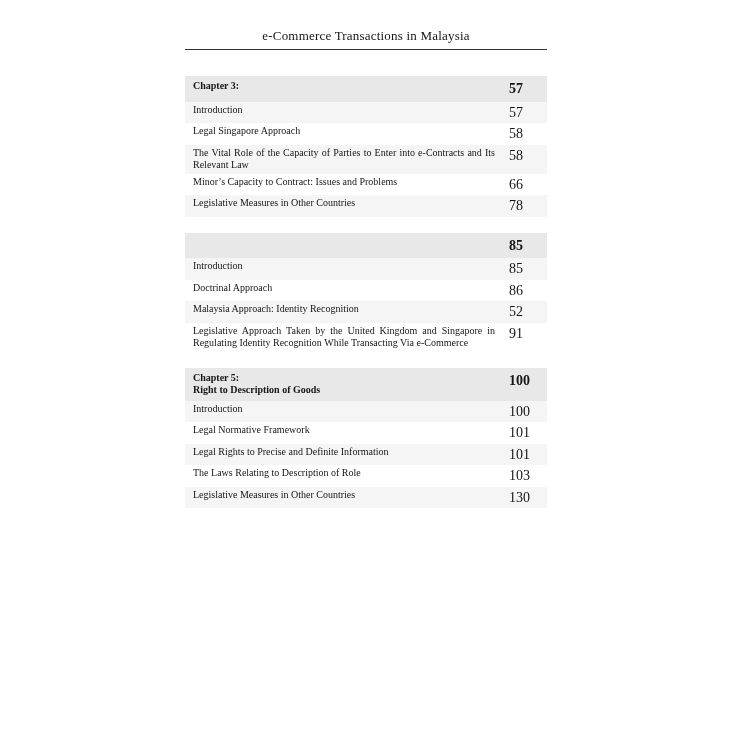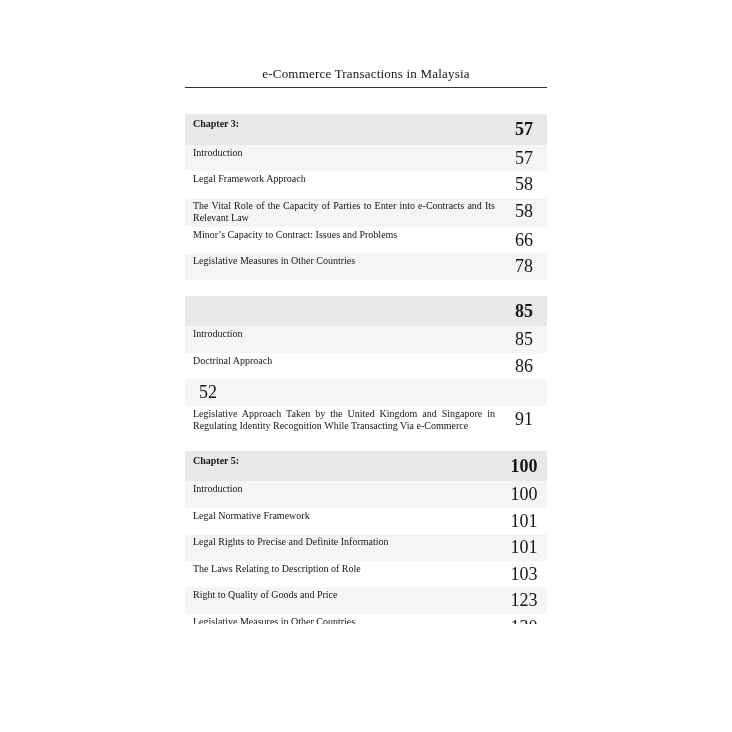--- a/index.html
+++ b/index.html
@@ -4,21 +4,21 @@
 <style>
   * { margin: 0; padding: 0; box-sizing: border-box; }
   html, body {
     width: 732px; height: 732px;
     background: #ffffff;
     font-family: "Liberation Serif", "DejaVu Serif", serif;
     color: #151515;
   }
   .sheet {
     width: 732px; height: 624px;
-    padding-top: 66px;
+    padding-top: 28px;
     overflow: hidden;
   }
   .content {
     width: 362px;
     margin: 0 auto;
   }
   .running-header {
     text-align: center;
     font-size: 13px;
     letter-spacing: 0.2px;
@@ -43,22 +43,22 @@
   .title {
     flex: 1;
     padding-right: 14px;
     text-align: justify;
     font-size: 10px;
     line-height: 1.25;
   }
   .chapter-label { text-align: left; }
   .pagenum {
     width: 30px;
-    text-align: center;
-    font-size: 18px;
+    text-align: left;
+    font-size: 14px;
     line-height: 1.25;
     white-space: nowrap;
   }
   .entries .row:nth-child(odd) { background: #f5f5f5; }
   .entries .row { padding-top: 2px; padding-bottom: 2px; }
 </style>
 </head>
 <body>
 
 <div class="sheet">
@@ -73,21 +73,21 @@
       </div>
       <div class="pagenum">57</div>
     </div>
     <div class="entries">
   <div class="row entry-row">
     <div class="title">Introduction</div>
     <div class="pagenum">57</div>
   </div>
 
   <div class="row entry-row">
-    <div class="title">Legal Framework Approach</div>
+    <div class="title">Legal Singapore Approach</div>
     <div class="pagenum">58</div>
   </div>
 
   <div class="row entry-row">
     <div class="title">The Vital Role of the Capacity of Parties to Enter into e-Contracts and Its Relevant Law</div>
     <div class="pagenum">58</div>
   </div>
 
   <div class="row entry-row">
     <div class="title">Minor’s Capacity to Contract: Issues and Problems</div>
@@ -112,34 +112,36 @@
     <div class="title">Introduction</div>
     <div class="pagenum">85</div>
   </div>
 
   <div class="row entry-row">
     <div class="title">Doctrinal Approach</div>
     <div class="pagenum">86</div>
   </div>
 
   <div class="row entry-row">
+    <div class="title">Malaysia Approach: Identity Recognition</div>
     <div class="pagenum">52</div>
   </div>
 
   <div class="row entry-row">
     <div class="title">Legislative Approach Taken by the United Kingdom and Singapore in Regulating Identity Recognition While Transacting Via e-Commerce</div>
     <div class="pagenum">91</div>
   </div>
 </div>
   </div>
 
   <div class="chapter">
     <div class="row chapter-row">
       <div class="title">
         <div class="chapter-label">Chapter 5:</div>
+        <div class="chapter-name">Right to Description of Goods</div>
       </div>
       <div class="pagenum">100</div>
     </div>
     <div class="entries">
   <div class="row entry-row">
     <div class="title">Introduction</div>
     <div class="pagenum">100</div>
   </div>
 
   <div class="row entry-row">
@@ -150,24 +152,20 @@
   <div class="row entry-row">
     <div class="title">Legal Rights to Precise and Definite Information</div>
     <div class="pagenum">101</div>
   </div>
 
   <div class="row entry-row">
     <div class="title">The Laws Relating to Description of Role</div>
     <div class="pagenum">103</div>
   </div>
 
-  <div class="row entry-row">
-    <div class="title">Right to Quality of Goods and Price</div>
-    <div class="pagenum">123</div>
-  </div>
 
   <div class="row entry-row">
     <div class="title">Legislative Measures in Other Countries</div>
     <div class="pagenum">130</div>
   </div>
 </div>
   </div>
 </div>
   </div>
 </div>

